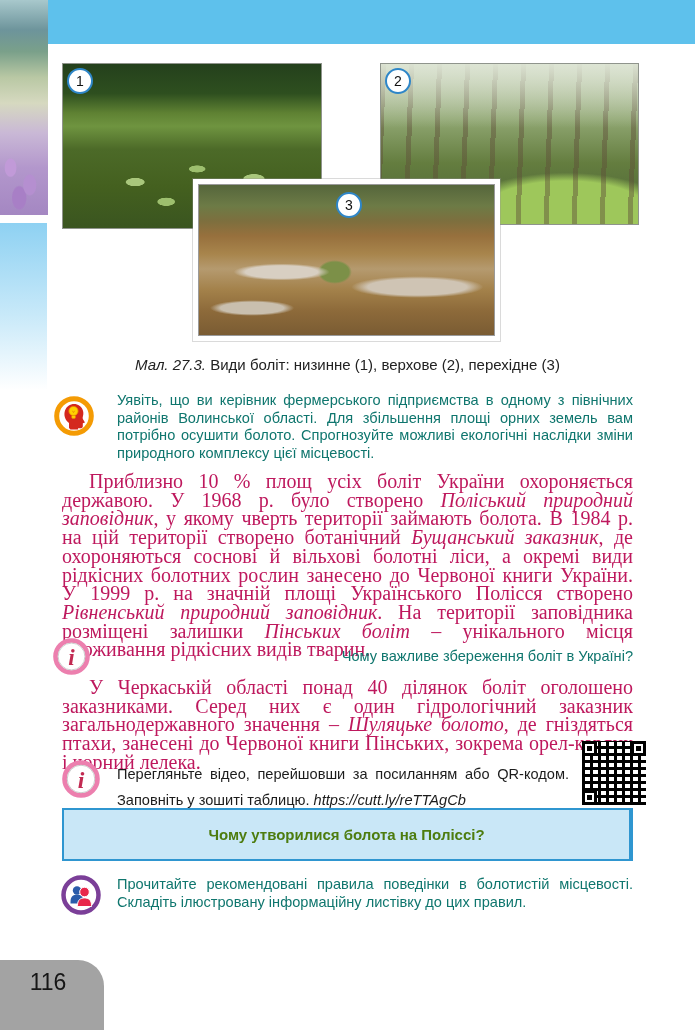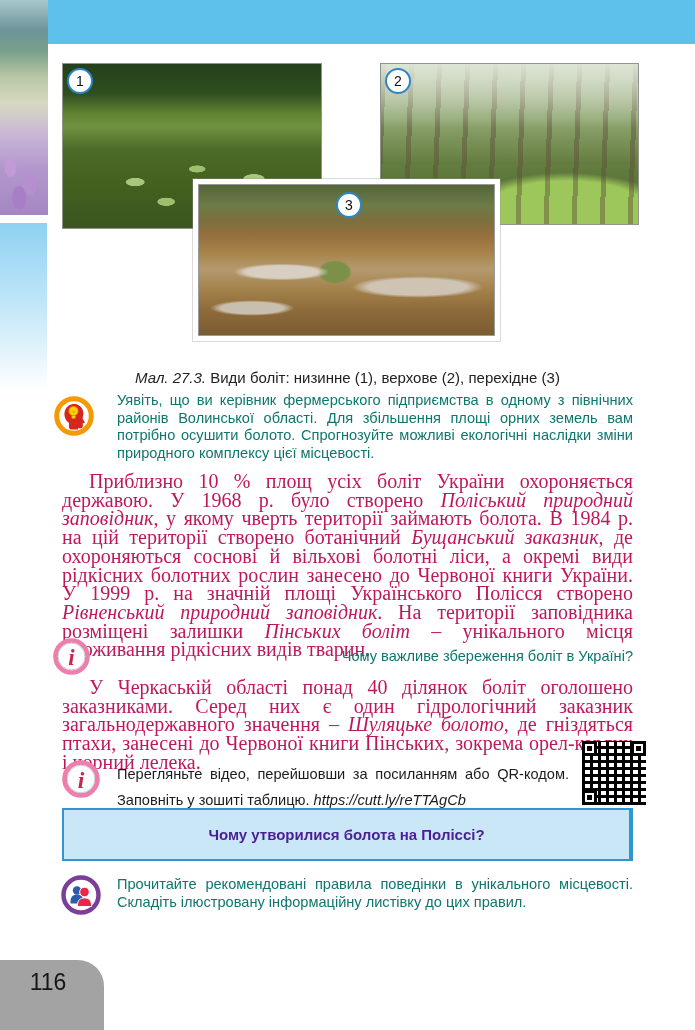--- a/index.html
+++ b/index.html
@@ -46,21 +46,21 @@
       radial-gradient(70px 13px at 18% 82%, #c9bfae 45%, rgba(0,0,0,0) 60%),
       radial-gradient(26px 18px at 46% 58%, #7c9048 55%, rgba(0,0,0,0) 66%),
       linear-gradient(180deg,#55663c 0%,#6d7b46 14%,#7d6f3e 24%,#97703d 34%,
                       #a8854c 46%,#b59a6f 56%,#a3814a 70%,#8d6a3a 84%,#7a5c33 100%);}
 
   .badge{position:absolute;width:22px;height:22px;border-radius:50%;background:#fff;
     border:2px solid #2e86c8;text-align:center;font:400 14px/22px "Liberation Sans",sans-serif;
     color:#111;z-index:5;}
 
   .caption{position:absolute;left:62px;top:356px;width:571px;text-align:center;
-    font-size:15px;color:#222;margin-top:13px;}
+    font-size:15px;color:#222;}
   .it{font-style:italic;}
 
   
   .icon{position:absolute;width:40px;height:40px;}
   .row-text{position:absolute;left:117px;width:516px;text-align:justify;
     font-size:14.6px;line-height:17.6px;color:#0f766e;}
 
   .serif-p{position:absolute;left:62px;width:571px;text-align:justify;
     font-family:"Liberation Serif",serif;font-size:20px;line-height:18.7px;color:#be185d;
     text-indent:27px;}
@@ -73,21 +73,21 @@
       repeating-linear-gradient(0deg,#000 0 3px,rgba(0,0,0,0) 3px 7px),
       repeating-linear-gradient(90deg,#000 0 3px,#fff 3px 8px);}
   .qr .f{position:absolute;width:15px;height:15px;border:3px solid #000;background:#fff;box-sizing:border-box;}
   .qr .f::after{content:"";position:absolute;inset:2px;background:#000;}
   .qr .f.tl{left:0;top:0;} .qr .f.tr{right:0;top:0;} .qr .f.bl{left:0;bottom:0;}
 
   
   .qtable{position:absolute;left:62px;top:808px;width:571px;height:53px;
     border:2px solid #2f96d0;background:#c9e7f7;display:flex;box-sizing:border-box;}
   .qtable .cell{flex:1;display:flex;align-items:center;justify-content:center;
-    text-align:center;font-weight:bold;font-size:15px;line-height:19px;color:#4c1d95;
+    text-align:center;font-weight:bold;font-size:15px;line-height:19px;color:#4d7c0f;
     padding:2px 26px;box-sizing:border-box;}
   .qtable .cell:first-child{border-right:2px solid #2f96d0;}
 
   
   .pagenum{position:absolute;left:0;top:960px;width:104px;height:70px;background:#a3a3a3;
     border-radius:0 26px 0 0;}
   .pagenum span{position:absolute;left:0;right:8px;top:9px;text-align:center;
     font-size:23px;color:#161616;}
 </style>
 </head>
@@ -156,19 +156,19 @@
 
   <div class="icon" style="left:61px;top:875px;">
     <svg width="40" height="40" viewBox="0 0 40 40">
       <circle cx="20" cy="20" r="17.5" fill="#ffffff" stroke="#7b3f98" stroke-width="4.5"></circle>
       <circle cx="16" cy="15.5" r="4.2" fill="#2a5caa"></circle>
       <path d="M9.5 27 C9.5 21.5 12 19.8 16 19.8 C20 19.8 22.5 21.5 22.5 27 L22.5 28.5 L9.5 28.5 Z" fill="#2a5caa"></path>
       <circle cx="23.5" cy="17" r="4.8" fill="#e8274b" stroke="#ffffff" stroke-width="1"></circle>
       <path d="M16.5 30.5 C16.5 24.8 19.5 22.9 23.5 22.9 C27.5 22.9 30.5 24.8 30.5 30.5 L30.5 31.5 L16.5 31.5 Z" fill="#e8274b" stroke="#ffffff" stroke-width="1"></path>
     </svg>
   </div>
-  <div class="row-text" style="top:876px;">Прочитайте рекомендовані правила поведінки в унікального місцевості. Складіть ілюстровану інформаційну листівку до цих правил.</div>
+  <div class="row-text" style="top:876px;">Прочитайте рекомендовані правила поведінки в болотистій місцевості. Складіть ілюстровану інформаційну листівку до цих правил.</div>
 
   <div class="pagenum">
     <span>116</span>
   </div>
 
 </div>
 
 </body></html>

